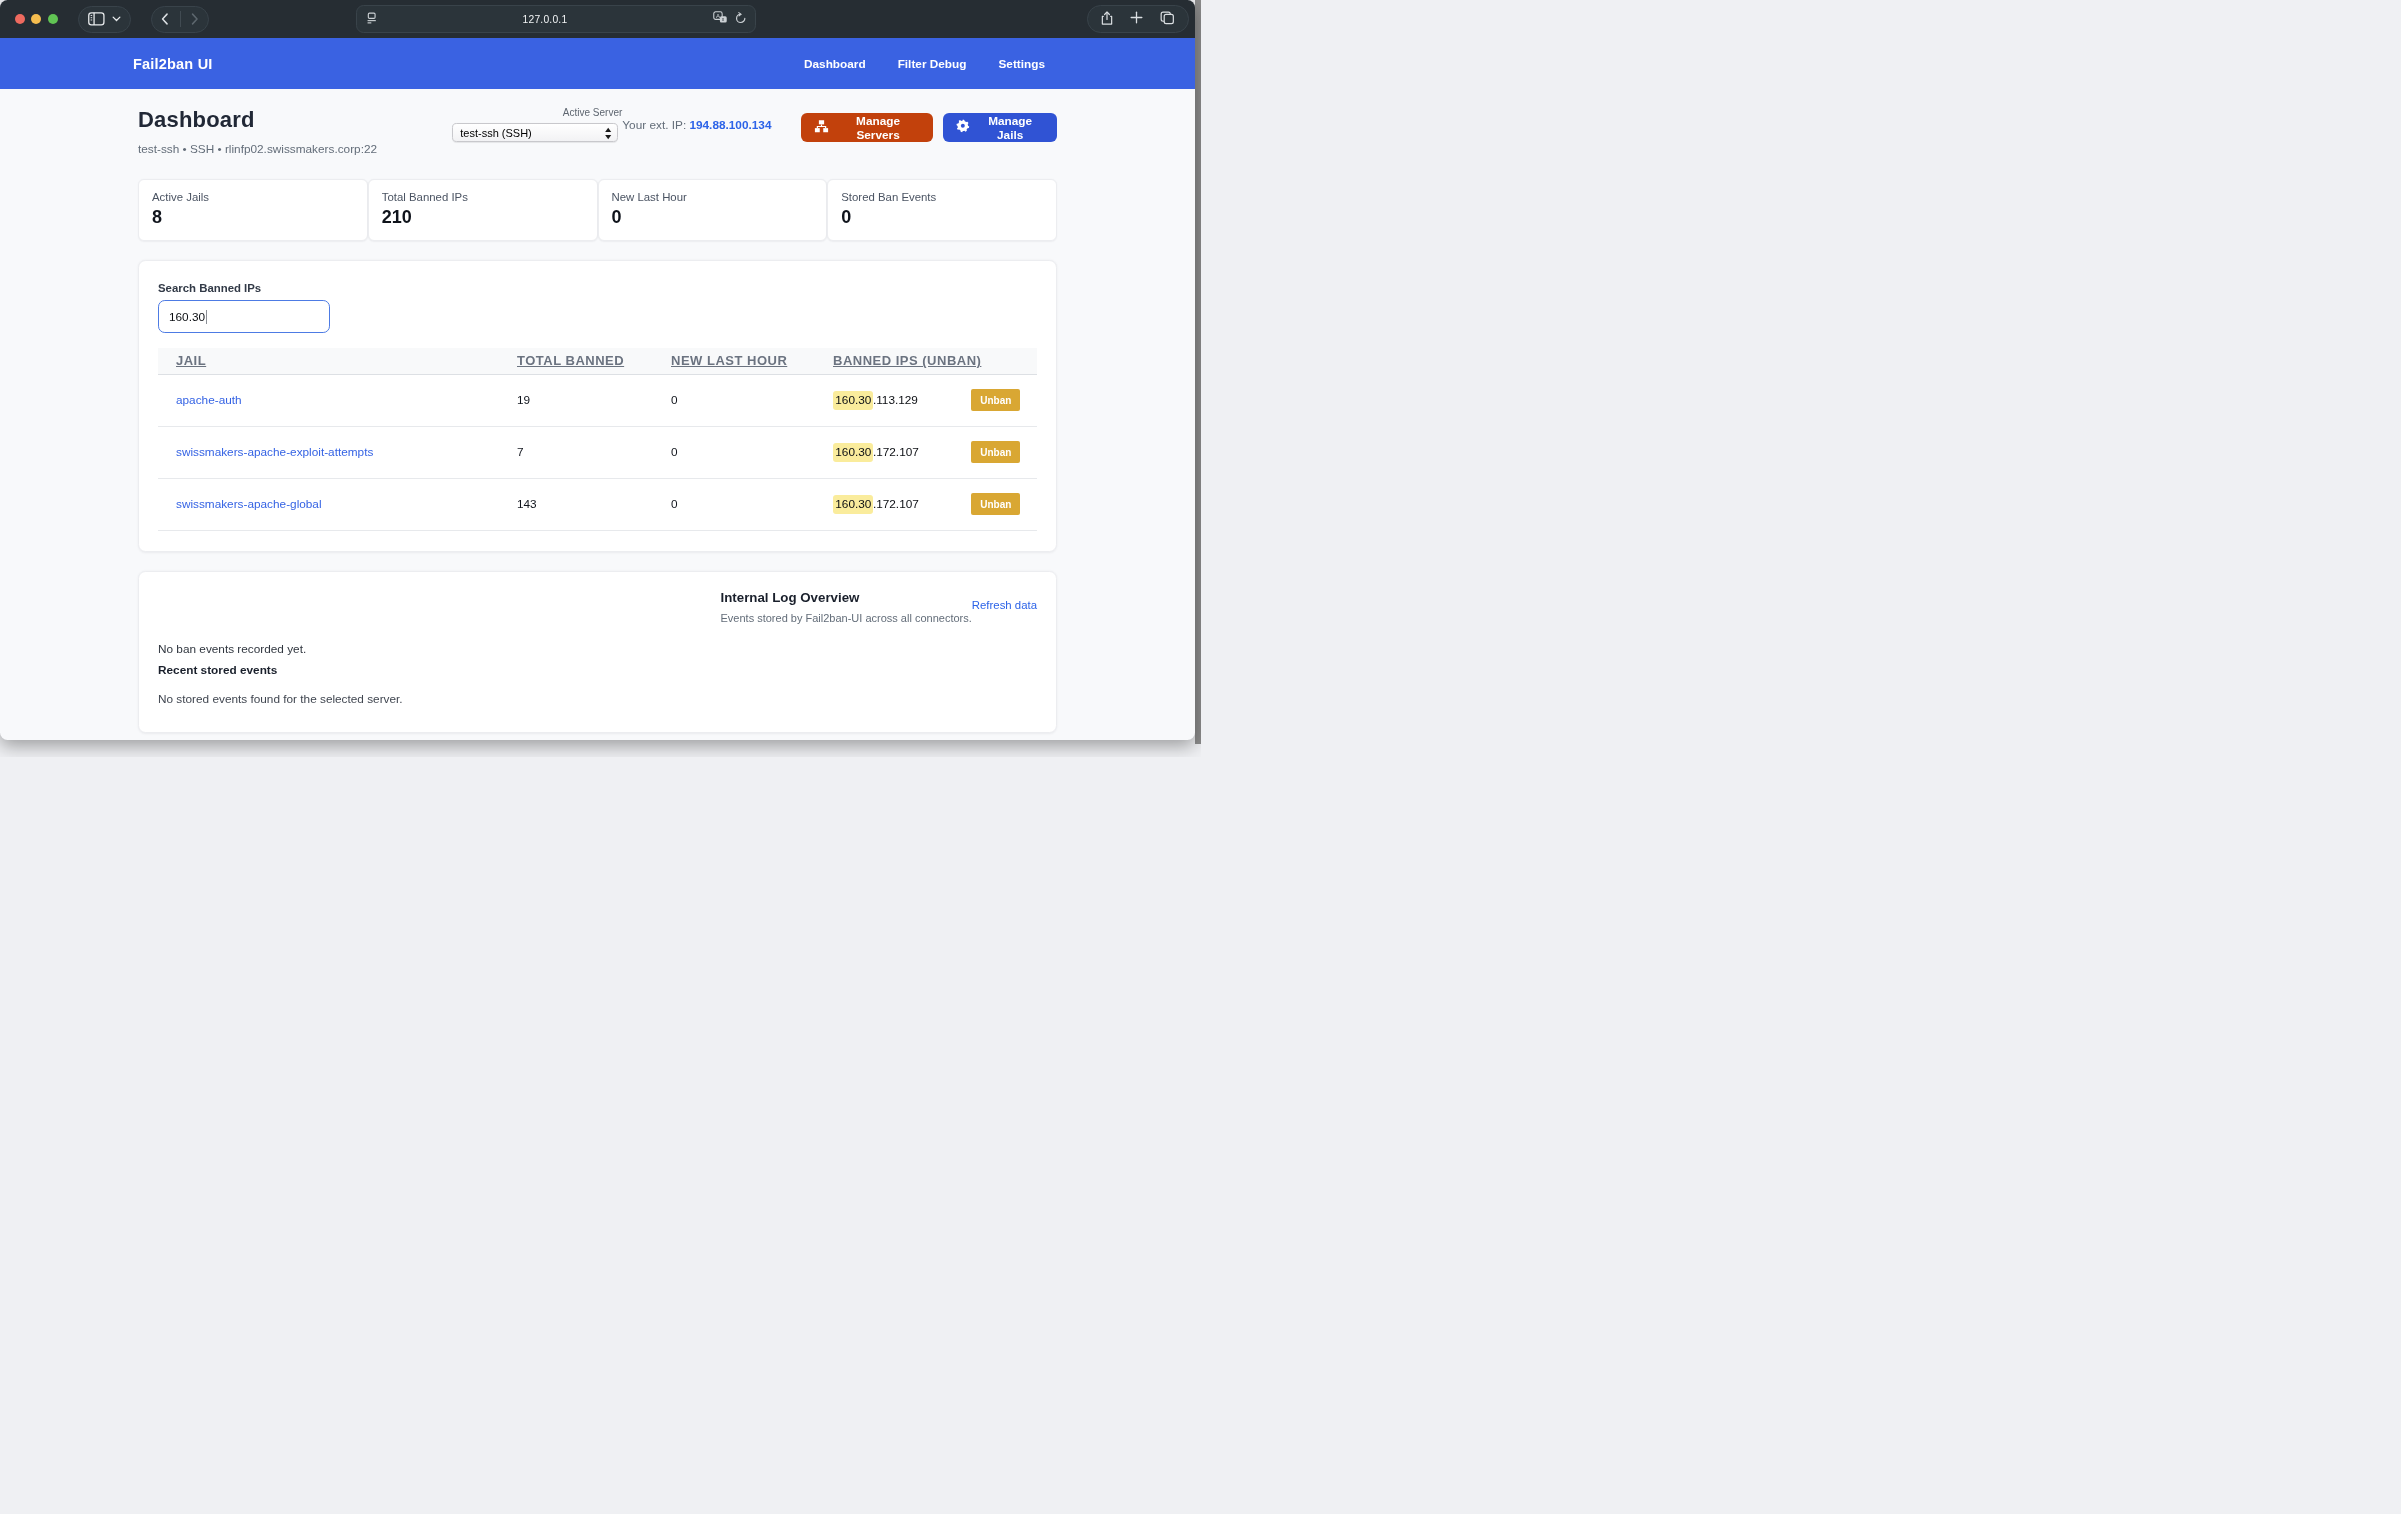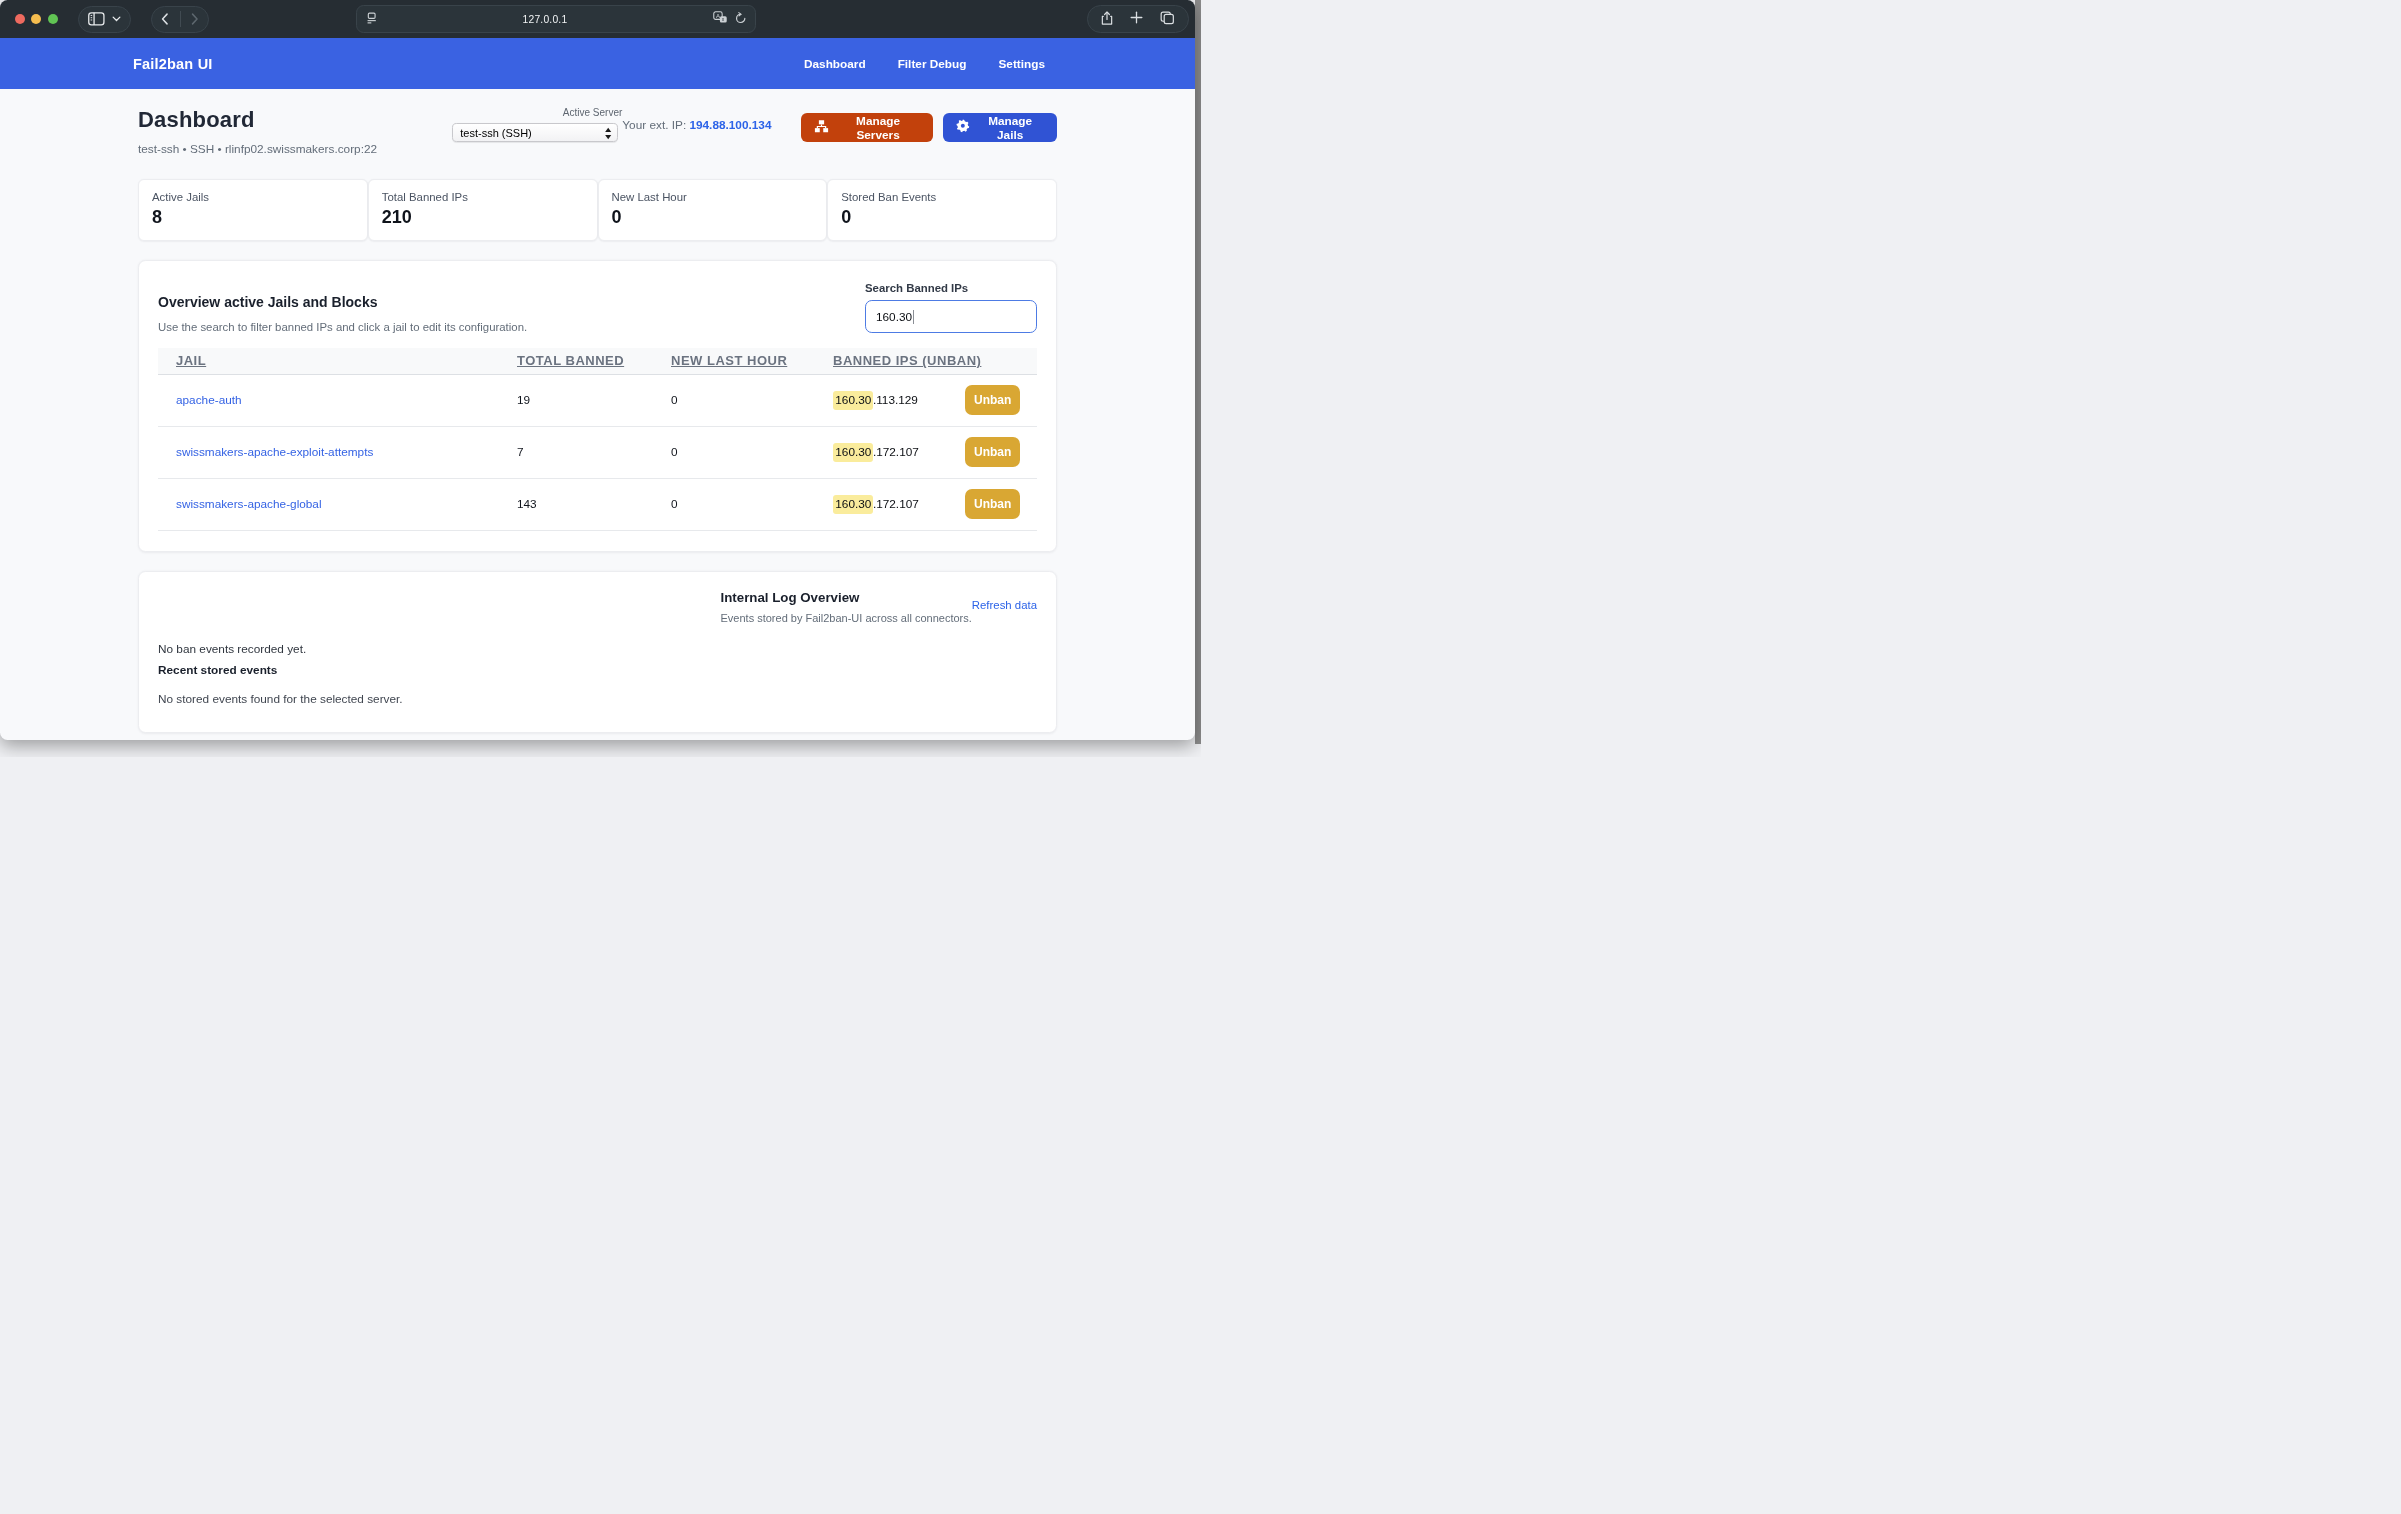--- a/index.html
+++ b/index.html
@@ -95,22 +95,22 @@
             border-bottom:0.8px solid #DDE0E4; height:27px; align-items:center; }
   .t-head span { font-size:13px; font-weight:bold; letter-spacing:0.5px; color:#6B7380; padding-left:18px;text-decoration:underline; }
   .t-row { display:grid; grid-template-columns:341px 154px 162px 1fr; height:52px; align-items:center;
            border-bottom:0.8px solid #E7E9EC; }
   .t-row > div { padding-left:18px; }
   .jail-link { color:#3563E4; font-size:11.8px; cursor:pointer; }
   .num { font-size:11.8px; color:#10141C; }
   .ip-cell { display:flex; align-items:center; justify-content:space-between; padding-right:16.7px !important; }
   .ip-text { font-size:11.8px; color:#0B0E13; }
   .hl { background:#FAEC9C; border-radius:3px; padding:2.3px 1.5px 2.3px 2.3px; }
-  .btn-unban { border:none; background:#D9A733; color:#fff; font-size:12px; font-weight:600;
-               font-family:inherit; border-radius:7px; height:30px; padding:0 9px; cursor:pointer; }
+  .btn-unban { border:none; background:#D9A733; color:#fff; font-size:10px; font-weight:600;
+               font-family:inherit; border-radius:2px; height:22px; padding:0 9px; cursor:pointer; }
 
   
   .logcard { margin-top:19px; margin-bottom:21px; padding:18px 19px 26px; }
   .log-head { display:flex; justify-content:flex-end; align-items:flex-start; }
   .log-title { font-size:13.3px; font-weight:bold; color:#1A202C; }
   .log-sub { font-size:11px; color:#636D79; margin-top:7.6px; }
   .refresh { font-size:11.4px; color:#2C63E8; margin-top:9px; cursor:pointer; }
   .log-noban { font-size:11.8px; color:#30363F; margin-top:17.5px; }
   .log-recent { font-size:11.8px; font-weight:bold; color:#1A202C; margin-top:6.8px; }
   .log-nostored { font-size:11.8px; color:#404650; margin-top:15px; }
@@ -279,24 +279,20 @@
         <div class="stat-value">0</div>
       </div>
       <div class="stat-card">
         <div class="stat-label">Stored Ban Events</div>
         <div class="stat-value">0</div>
       </div>
     </div>
 
     <div class="card overview">
       <div class="ov-head">
-        <div>
-          <div class="ov-title">Overview active Jails and Blocks</div>
-          <div class="ov-sub">Use the search to filter banned IPs and click a jail to edit its configuration.</div>
-        </div>
         <div class="search-box">
           <div class="search-label">Search Banned IPs</div>
           <div class="search-input">
             <span>160.30</span>
               <span class="caret"></span>
           </div>
         </div>
       </div>
 
       <div class="table">

